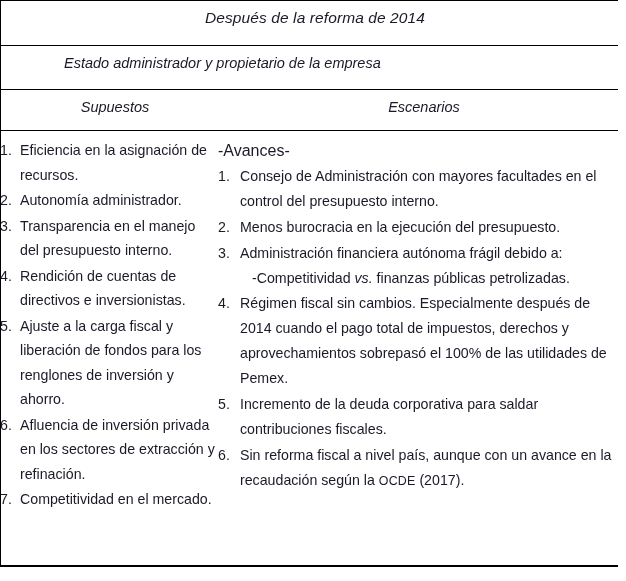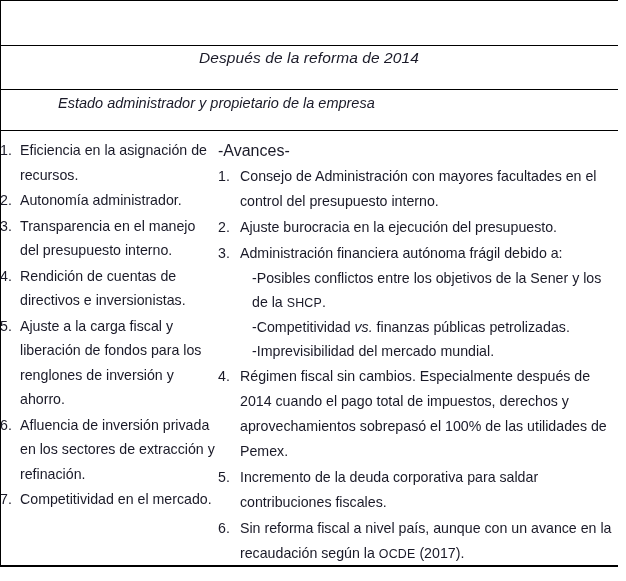--- a/index.html
+++ b/index.html
@@ -41,24 +41,23 @@
   }
   .rule.top     { top: 0px; }
   .rule.r2      { top: 45px; }
   .rule.r3      { top: 89px; }
   .rule.r4      { top: 130px; }
   .rule.bottom  { top: 565px; height: 2px; }
 
   
   .hdr-row {
     position: absolute;
-    left: 0px;
+    left: 6px;
     width: 618px;
     box-sizing: border-box;
-    margin-top: 40px;
   }
   .hdr-title {
     top: 9px;
     text-align: center;
     font-style: italic;
     font-size: 15.5px;
     font-stretch: condensed;
     letter-spacing: .1px;
   }
   .hdr-sub {
@@ -160,20 +159,24 @@
   <div class="rule top"></div>
   <div class="rule r2"></div>
   <div class="rule r3"></div>
   <div class="rule r4"></div>
   <div class="rule bottom"></div>
 
   <div class="hdr-row hdr-title">Después de la reforma de 2014</div>
 
   <div class="hdr-row hdr-sub">Estado administrador y propietario de la empresa</div>
 
+  <div class="hdr-row col-headers">
+    <div class="col-head left">Supuestos</div>
+    <div class="col-head right">Escenarios</div>
+  </div>
 
   <div class="body-cols">
 
     <div class="col-left list-block">
 
       <div class="num-item">
         <span class="num">1.</span>
         <span class="txt">Eficiencia en la asignación de recursos.</span>
       </div>
       <div class="num-item">
@@ -206,31 +209,29 @@
     <div class="col-right list-block">
 
       <div class="section-label">-Avances-</div>
 
       <div class="num-item">
         <span class="num num-right">1.</span>
         <span class="txt txt-right">Consejo de Administración con mayores facultades en el control del presupuesto interno.</span>
       </div>
       <div class="num-item">
         <span class="num num-right">2.</span>
-        <span class="txt txt-right">Ajuste burocracia en la ejecución del presupuesto.</span>
+        <span class="txt txt-right">Menos burocracia en la ejecución del presupuesto.</span>
       </div>
 
 
       <div class="num-item">
         <span class="num num-right">3.</span>
         <span class="txt txt-right">
           <span>Administración financiera autónoma frágil debido a:</span>
-          <div class="subline"><span>-Posibles conflictos entre los objetivos de la Sener y los de la </span><span class="smallcaps">SHCP</span><span>.</span></div>
           <div class="subline"><span>-Competitividad </span><i>vs.</i><span> finanzas públicas petrolizadas.</span></div>
-          <div class="subline">-Imprevisibilidad del mercado mundial.</div>
         </span>
       </div>
 
       <div class="num-item">
         <span class="num num-right">4.</span>
         <span class="txt txt-right">Régimen fiscal sin cambios. Especialmente después de 2014 cuando el pago total de impuestos, derechos y aprovechamientos sobrepasó el 100% de las utilidades de Pemex.</span>
       </div>
 
       <div class="num-item">
         <span class="num num-right">5.</span>

